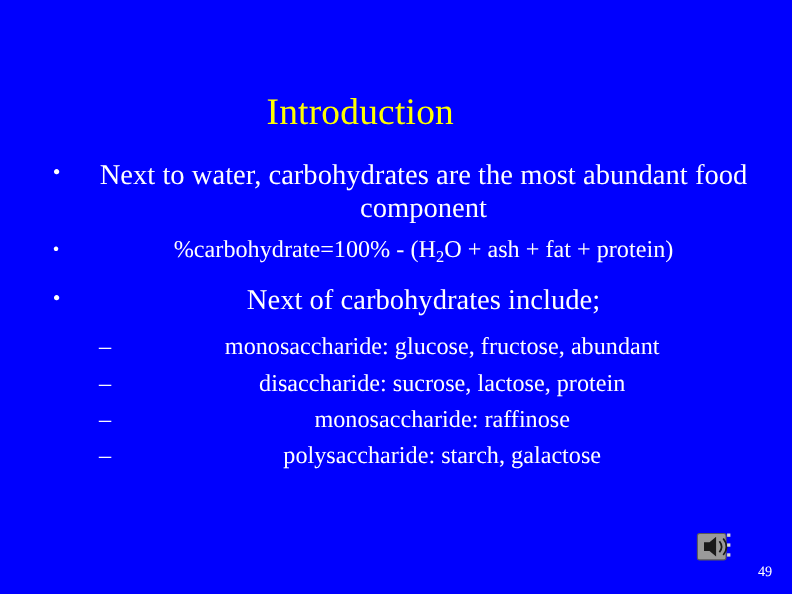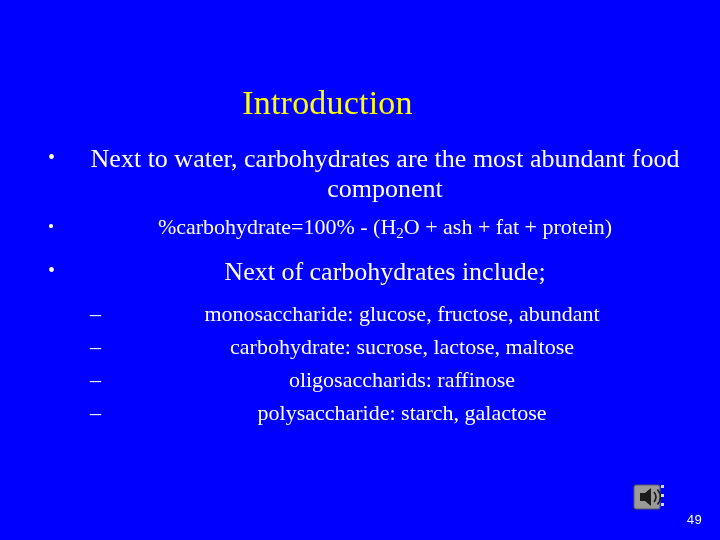--- a/index.html
+++ b/index.html
@@ -89,21 +89,21 @@
     font-size: 0.68em;
     vertical-align: -0.28em;
   }
 
   .slide-number {
     position: absolute;
     right: 18px;
     bottom: 12px;
     color: #ffffff;
     font-size: 13px;
-    font-family: Liberation Mono, monospace;
+    font-family: Liberation Serif, serif;
   }
 
   .sound-icon {
     position: absolute;
     right: 48px;
     bottom: 28px;
     width: 40px;
     height: 30px;
   }
 </style>
@@ -131,25 +131,25 @@
       <span class="text">Next of carbohydrates include;</span>
     </div>
 
     <div class="lvl2-group">
       <div class="bullet lvl2">
         <span class="marker">–</span>
         <span class="text">monosaccharide: glucose, fructose, abundant</span>
       </div>
       <div class="bullet lvl2">
         <span class="marker">–</span>
-        <span class="text">carbohydrate: sucrose, lactose, maltose</span>
+        <span class="text">disaccharide: sucrose, lactose, protein</span>
       </div>
       <div class="bullet lvl2">
         <span class="marker">–</span>
-        <span class="text">oligosaccharids: raffinose</span>
+        <span class="text">monosaccharide: raffinose</span>
       </div>
       <div class="bullet lvl2">
         <span class="marker">–</span>
         <span class="text">polysaccharide: starch, galactose</span>
       </div>
     </div>
 
   </div>
 
   <div class="sound-icon">

